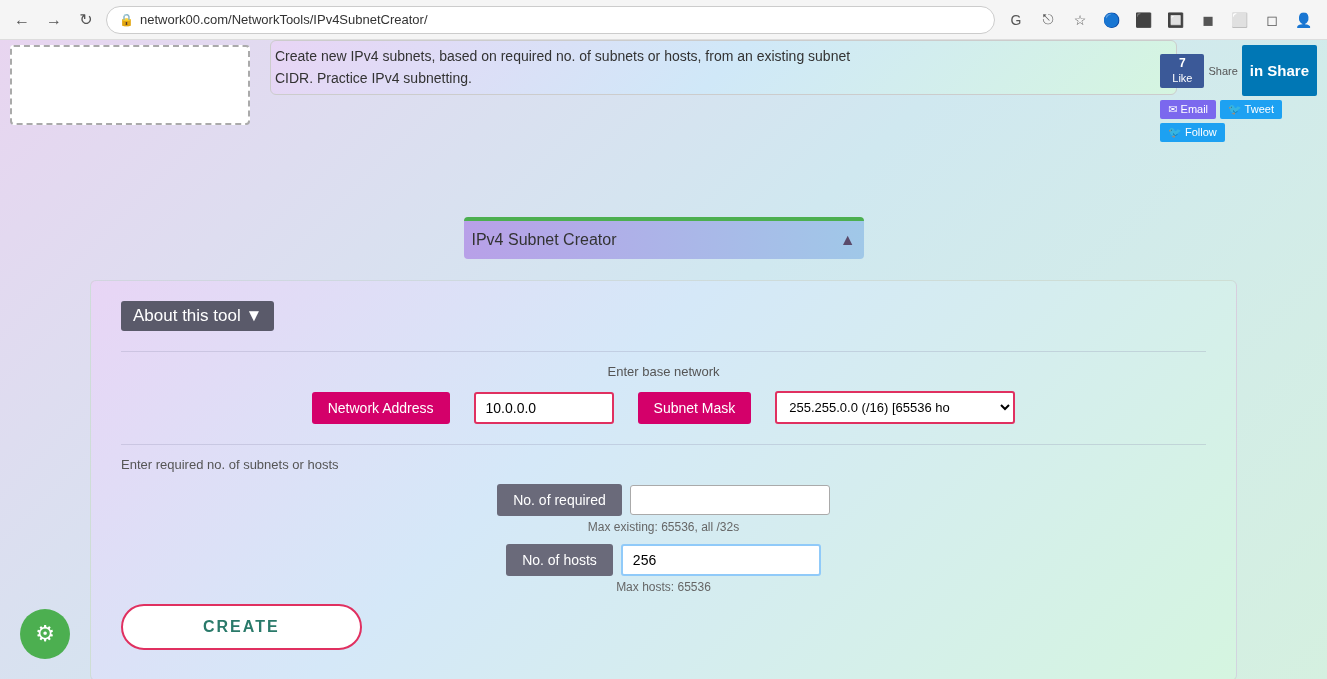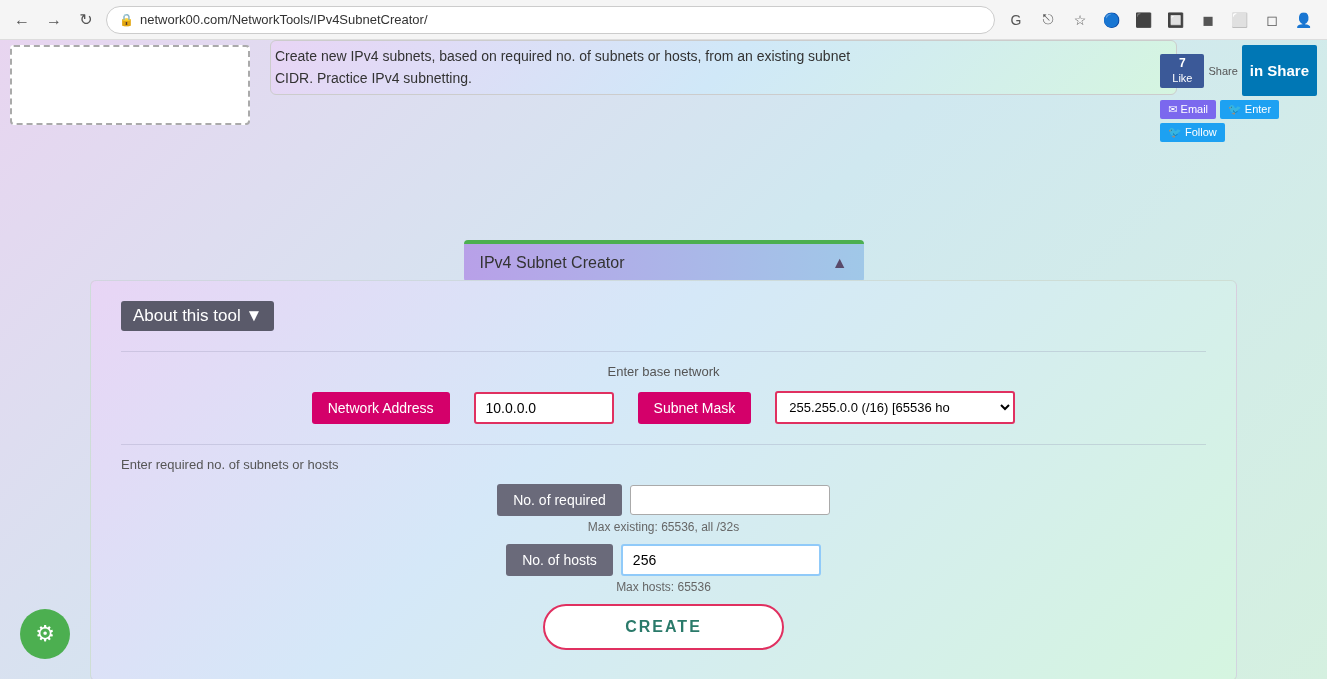--- a/index.html
+++ b/index.html
@@ -159,31 +159,31 @@
       width: 240px;
       height: 80px;
       border: 2px dashed #aaa;
       background: white;
       border-radius: 4px;
     }
 
     
     .tool-title-bar {
       position: absolute;
-      top: 200px;
+      top: 177px;
       left: 50%;
       transform: translateX(-50%);
       width: 400px;
       background: linear-gradient(to right, #b8a0e8, #a0c8e8);
       border-top: 4px solid #4caf50;
       border-radius: 4px;
       display: flex;
       align-items: flex-end;
       justify-content: space-between;
-      padding: 10px 16px;
+      padding: 10px 8px;
     }
     .tool-title-text {
       font-size: 16px;
       color: #333;
       font-weight: 500;
     }
     .tool-title-arrow {
       color: #5a4a6a;
       font-size: 16px;
     }
@@ -310,21 +310,21 @@
     .max-label {
       text-align: center;
       font-size: 12px;
       color: #666;
       margin-bottom: 10px;
     }
 
     
     .create-btn-wrapper {
       display: flex;
-      justify-content: center;
+      justify-content: flex-start;
       margin-top: 10px;
     }
 
     .create-btn {
       border: 2px solid #e03060;
       background: white;
       color: #2a7a6a;
       font-size: 16px;
       font-weight: 600;
       letter-spacing: 2px;
@@ -398,21 +398,21 @@
     <div class="social-row">
       <div class="like-box">
         <span class="like-count">7</span>
         <button class="like-btn">Like</button>
       </div>
       <span style="font-size:11px;color:#555;">Share</span>
       <button class="share-btn-li">in Share</button>
     </div>
     <div class="social-row">
       <button class="email-btn">✉ Email</button>
-      <button class="tweet-btn">🐦 Enter</button>
+      <button class="tweet-btn">🐦 Tweet</button>
     </div>
     <div class="social-row">
       <button class="follow-btn">🐦 Follow</button>
     </div>
   </div>
 
   <div class="tool-title-bar">
     <span class="tool-title-text">IPv4 Subnet Creator</span>
     <span class="tool-title-arrow">▲</span>
   </div>

